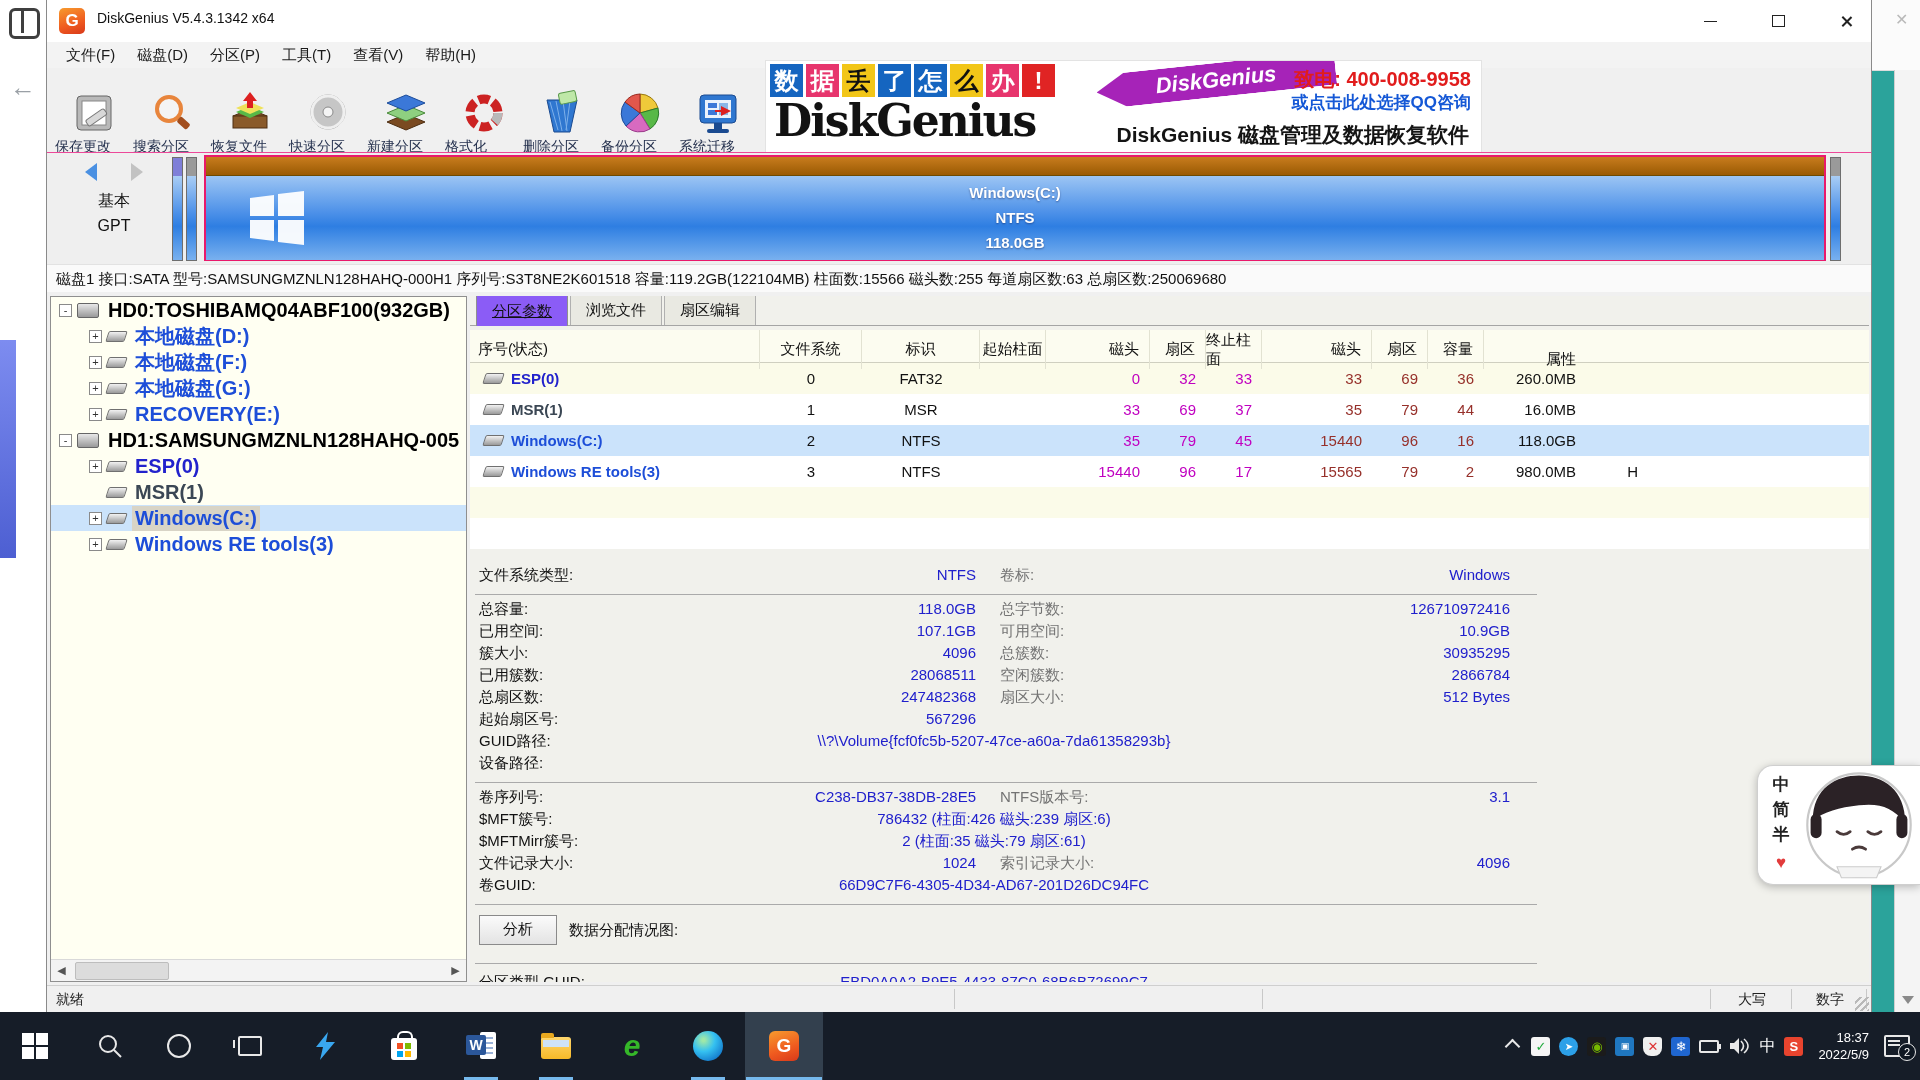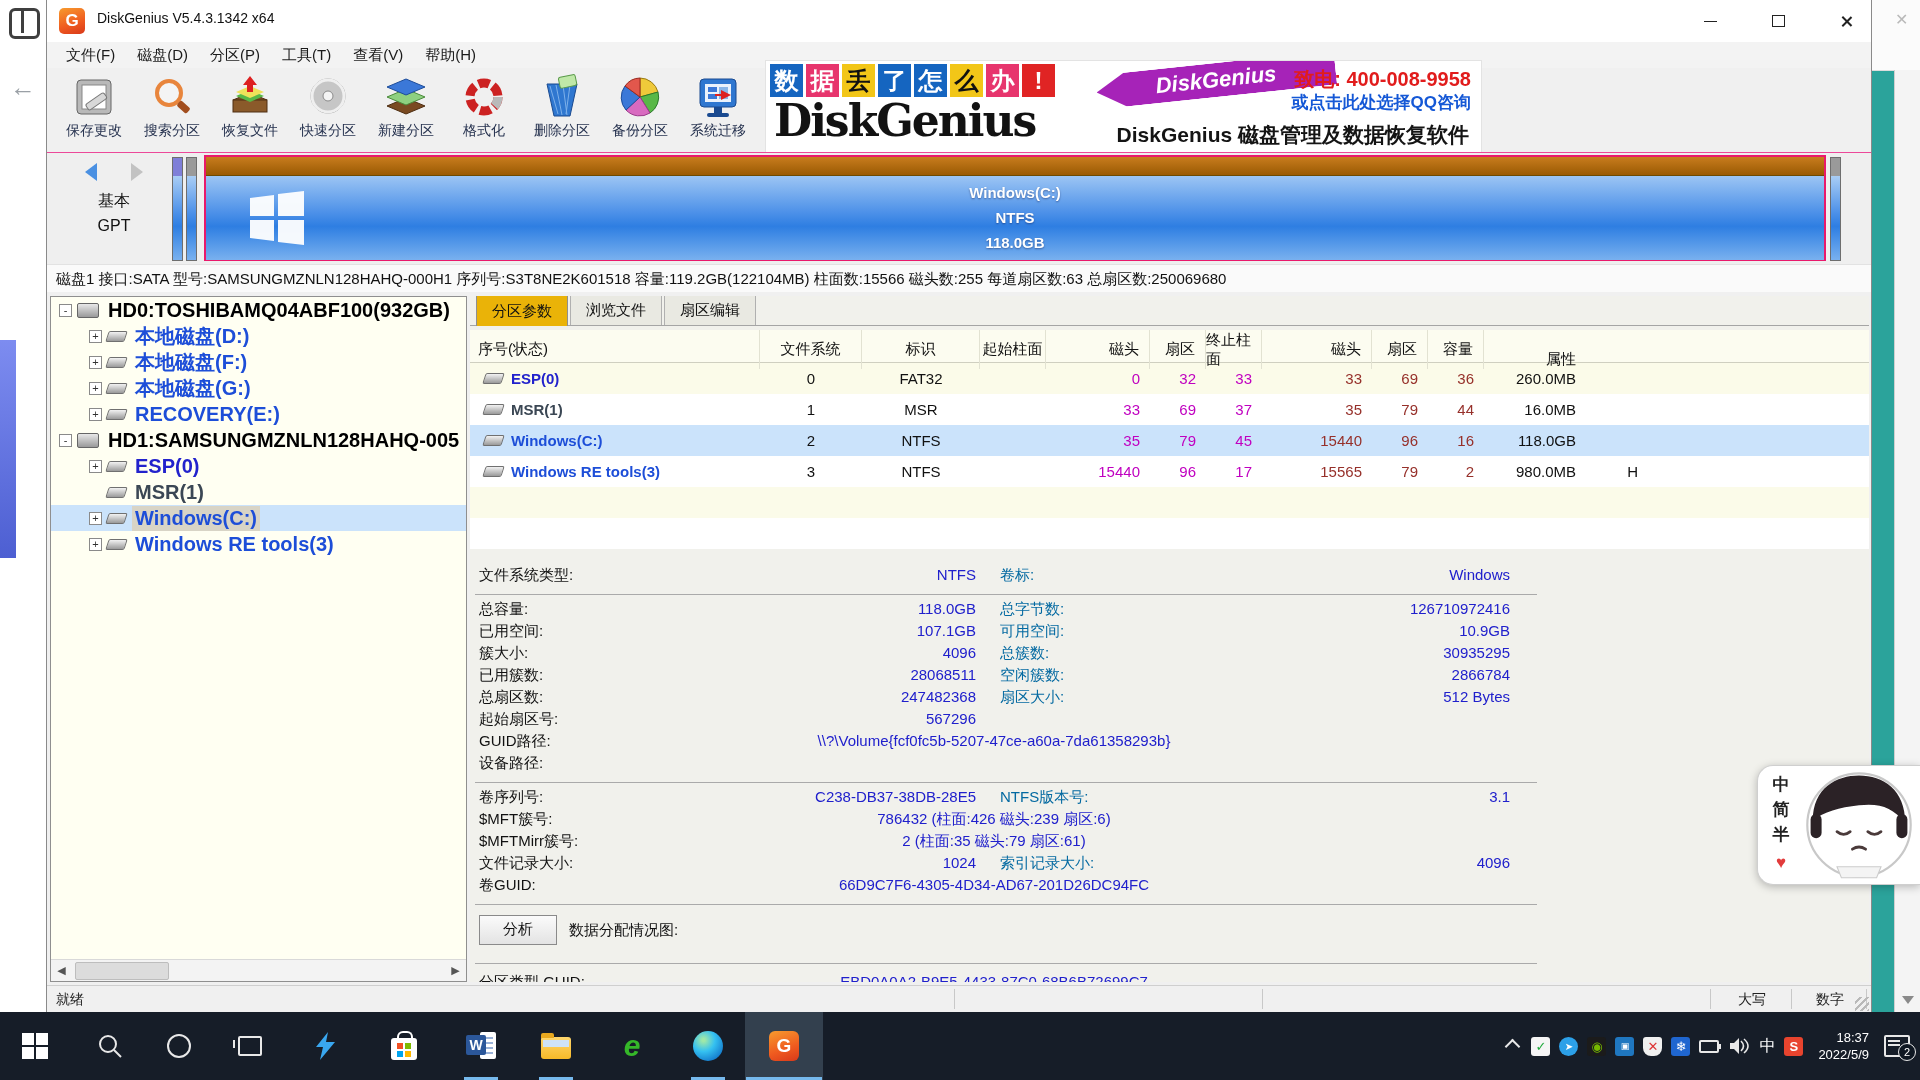--- a/index.html
+++ b/index.html
@@ -29,21 +29,21 @@
   .glyph-min{width:13px;height:0;border-top:1.5px solid #222;}
   .glyph-max{width:11px;height:10px;border:1.5px solid #222;}
   .glyph-close{position:relative;width:13px;height:13px;}
   .glyph-close::before,.glyph-close::after{content:"";position:absolute;left:6px;top:0;width:1.5px;height:13px;background:#222;}
   .glyph-close::before{transform:rotate(45deg);} .glyph-close::after{transform:rotate(-45deg);}
   
   .menubar{position:absolute;left:0;top:42px;width:100%;height:26px;background:#f3f3f3;display:flex;align-items:center;padding-left:8px;box-sizing:border-box;}
   .mitem{font-size:15px;color:#1a1a1a;padding:2px 11px;cursor:default;}
   
   .toolbar{position:absolute;left:0;top:68px;width:100%;height:84px;background:#f0f0f0;}
-  .tbtn{position:absolute;top:4px;width:78px;height:78px;text-align:center;cursor:default;}
+  .tbtn{position:absolute;top:20px;width:78px;height:78px;text-align:left;cursor:default;}
   .tbtn .ic{display:block;margin:2px auto 0;width:46px;height:46px;}
   .tbtn .lb{display:block;margin-top:2px;font-size:14px;color:#26324f;}
   
   .banner{position:absolute;left:718px;top:-8px;width:715px;height:92px;background:#fff;overflow:hidden;border:1px solid #e3e3e3;}
   .tiles{position:absolute;left:4px;top:3px;display:flex;gap:3px;}
   .tile{width:33px;height:33px;font-size:24px;font-weight:bold;text-align:center;line-height:33px;}
   .t-blue{background:#1565c0;color:#fff;} .t-pink{background:#e7356d;color:#fff;}
   .t-yellow{background:#f2c618;color:#111;} .t-red{background:#e02424;color:#fff;}
   .brand-big{position:absolute;left:8px;top:34px;font-family:"DejaVu Serif","Liberation Serif",serif;
     font-weight:bold;font-size:44px;color:#121212;letter-spacing:-2px;}
@@ -86,21 +86,21 @@
   .lblack{color:#000;} .lbrown{color:#1d4ed8;} .lblue{color:#2222cc;} .ldark{color:#3b4754;}
   .titem.sel .tlabel{background:#d8d4c6;}
   .hscroll{position:absolute;left:0;bottom:0;width:100%;height:21px;background:#f3f3f3;border-top:1px solid #d9d9d9;}
   .hs-btn{position:absolute;top:0;width:21px;height:20px;background:#f3f3f3;color:#555;font-size:11px;text-align:center;line-height:20px;}
   .hs-left{left:0;} .hs-right{right:0;}
   .hs-thumb{position:absolute;left:24px;top:2px;width:92px;height:16px;background:#dcdcdc;border:1px solid #bdbdbd;border-radius:2px;}
   
   .rightpanel{position:absolute;left:423px;top:296px;right:2px;height:686px;background:#f1f1ec;overflow:hidden;}
   .tabsrow{position:absolute;left:0;top:0;width:100%;height:30px;border-bottom:1px solid #a5a5a5;display:flex;align-items:flex-end;padding-left:6px;box-sizing:border-box;}
   .tab{font-size:15px;color:#111;padding:5px 15px;border:1px solid #b0b0b0;border-bottom:none;background:#e9e9e2;margin-right:2px;cursor:default;}
-  .tab.active{background:#eab308;border-color:#8f8f8f;position:relative;top:1px;padding-top:6px;}
+  .tab.active{background:#8b5cf6;border-color:#8f8f8f;position:relative;top:1px;padding-top:6px;text-decoration:underline;}
   .ptable{position:absolute;left:0;top:34px;width:100%;}
   .trow,.thead{display:grid;grid-template-columns:290px 102px 118px 66px 104px 56px 56px 110px 56px 56px 102px 62px minmax(0,1fr);align-items:center;}
   .thead{height:32px;background:#fcfcf0;border-bottom:1px solid #cfcfc0;font-size:15px;color:#111;}
   .thead span{border-right:1px solid #e2e2d2;height:100%;display:flex;align-items:center;box-sizing:border-box;}
   .thead span:last-child{border-right:none;margin-top:20px;}
   .trow{height:31px;font-size:15px;}
   .thead span:nth-child(1){padding-left:8px;}
   .thead span:nth-child(2),.thead span:nth-child(3),.thead span:nth-child(4){justify-content:center;}
   .thead span:nth-child(n+5){justify-content:flex-end;padding-right:10px;}
   .trow span{display:block;}
@@ -109,21 +109,21 @@
   .csc,.csh,.css{color:#c000c0;} .cec,.ceh,.ces{color:#96302a;}
   .ccap,.cattr,.cnum,.cfs{color:#111;}
   .ra{background:#fbfbe9;} .rb{background:#ffffff;} .sel{background:#cbe3fb;}
   .clabel{display:flex !important;align-items:center;padding-left:14px;font-weight:bold;}
   .clabel .picon{flex:0 0 17px;height:9px;background:linear-gradient(180deg,#f2f2f2,#9a9a9a);border:1px solid #707070;border-radius:2px;transform:skewX(-18deg);margin-right:8px;}
   
   .details{position:absolute;left:0;top:252px;width:100%;padding-top:18px;font-size:15px;}
   .drow{position:relative;height:22px;}
   .dl1{position:absolute;left:9px;color:#111;}
   .dv1{position:absolute;left:9px;width:497px;text-align:right;color:#2020cc;white-space:nowrap;}
-  .dl2{position:absolute;left:530px;color:#0369a1;}
+  .dl2{position:absolute;left:530px;color:#737373;}
   .dv2{position:absolute;left:540px;width:500px;text-align:right;color:#2020cc;white-space:nowrap;}
   .drow.long .dv1{width:1030px;text-align:center;}
   .drow.sep{height:12px;} .drow.sep::after{content:"";position:absolute;left:5px;top:6px;width:1062px;border-top:1px solid #aaaaaa;}
   .analyzerow{position:relative;margin-top:4px;height:32px;display:flex;align-items:center;}
   .btn-analyze{margin-left:9px;width:76px;height:28px;background:linear-gradient(180deg,#fbfbfb,#e3e3e3);
     border:1px solid #8a8a8a;font-size:15px;color:#111;text-align:center;line-height:26px;}
   .alloc-label{margin-left:12px;font-size:15px;color:#111;}
   .bottom-sep{position:absolute;left:5px;top:667px;width:1062px;border-top:1px solid #aaaaaa;}
   .bottomrow{position:absolute;left:0;top:677px;width:100%;height:22px;font-size:15px;}
   .bottomrow .bl{position:absolute;left:9px;color:#111;}

